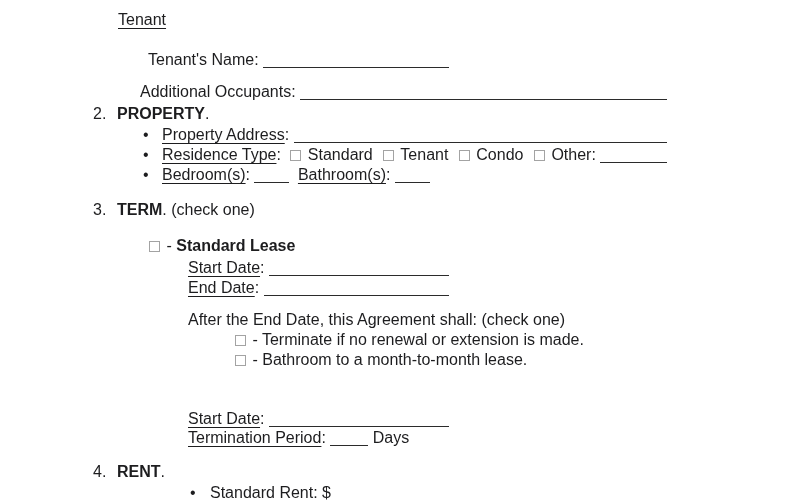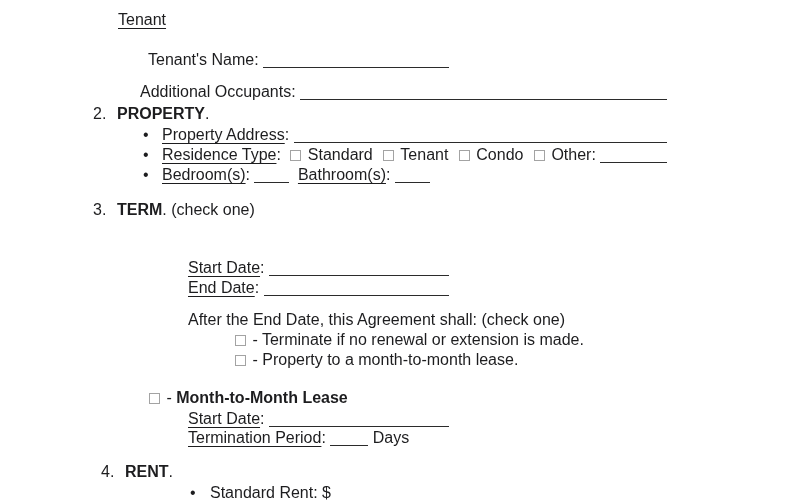--- a/index.html
+++ b/index.html
@@ -69,20 +69,25 @@
     <span class="blank" style="width:35px;margin-right:4px"></span>
     <span class="u">Bathroom(s)</span><span>:</span>
     <span class="blank" style="width:35px"></span>
   </div>
 
   <div class="line" style="left:93px;top:200px">
     <span class="num">3.</span><span class="b">TERM</span><span>.</span>
     <span>(check one)</span>
   </div>
 
+  <div class="line" style="left:147px;top:236px">
+    <span class="cb"></span>
+    <span>-</span>
+    <span class="b">Standard Lease</span>
+  </div>
 
   <div class="line" style="left:188px;top:258px">
     <span class="u">Start Date</span><span>:</span>
     <span class="blank" style="width:180px"></span>
   </div>
 
   <div class="line" style="left:188px;top:278px">
     <span class="u">End Date</span><span>:</span>
     <span class="blank" style="width:185px"></span>
   </div>
@@ -93,41 +98,36 @@
 
   <div class="line" style="left:233px;top:330px">
     <span class="cb"></span>
     <span>-</span>
     <span>Terminate if no renewal or extension is made.</span>
   </div>
 
   <div class="line" style="left:233px;top:350px">
     <span class="cb"></span>
     <span>-</span>
-    <span>Property to a month-to-month lease.</span>
+    <span>Bathroom to a month-to-month lease.</span>
   </div>
 
-  <div class="line" style="left:147px;top:388px">
-    <span class="cb"></span>
-    <span>-</span>
-    <span class="b">Month-to-Month Lease</span>
-  </div>
 
   <div class="line" style="left:188px;top:409px">
     <span class="u">Start Date</span><span>:</span>
     <span class="blank" style="width:180px"></span>
   </div>
 
   <div class="line" style="left:188px;top:428px">
     <span class="u">Termination Period</span><span>:</span>
     <span class="blank" style="width:38px"></span>
     <span>Days</span>
   </div>
 
-  <div class="line" style="left:101px;top:462px">
+  <div class="line" style="left:93px;top:462px">
     <span class="num">4.</span><span class="b">RENT</span><span>.</span>
   </div>
 
   <div class="line" style="left:190px;top:483px">
     <span class="bullet-wide">•</span><span class="u">Standard Rent</span><span>:</span>
     <span>$</span><span class="blank" style="width:103px"></span>
   </div>
 
 </div>
 

